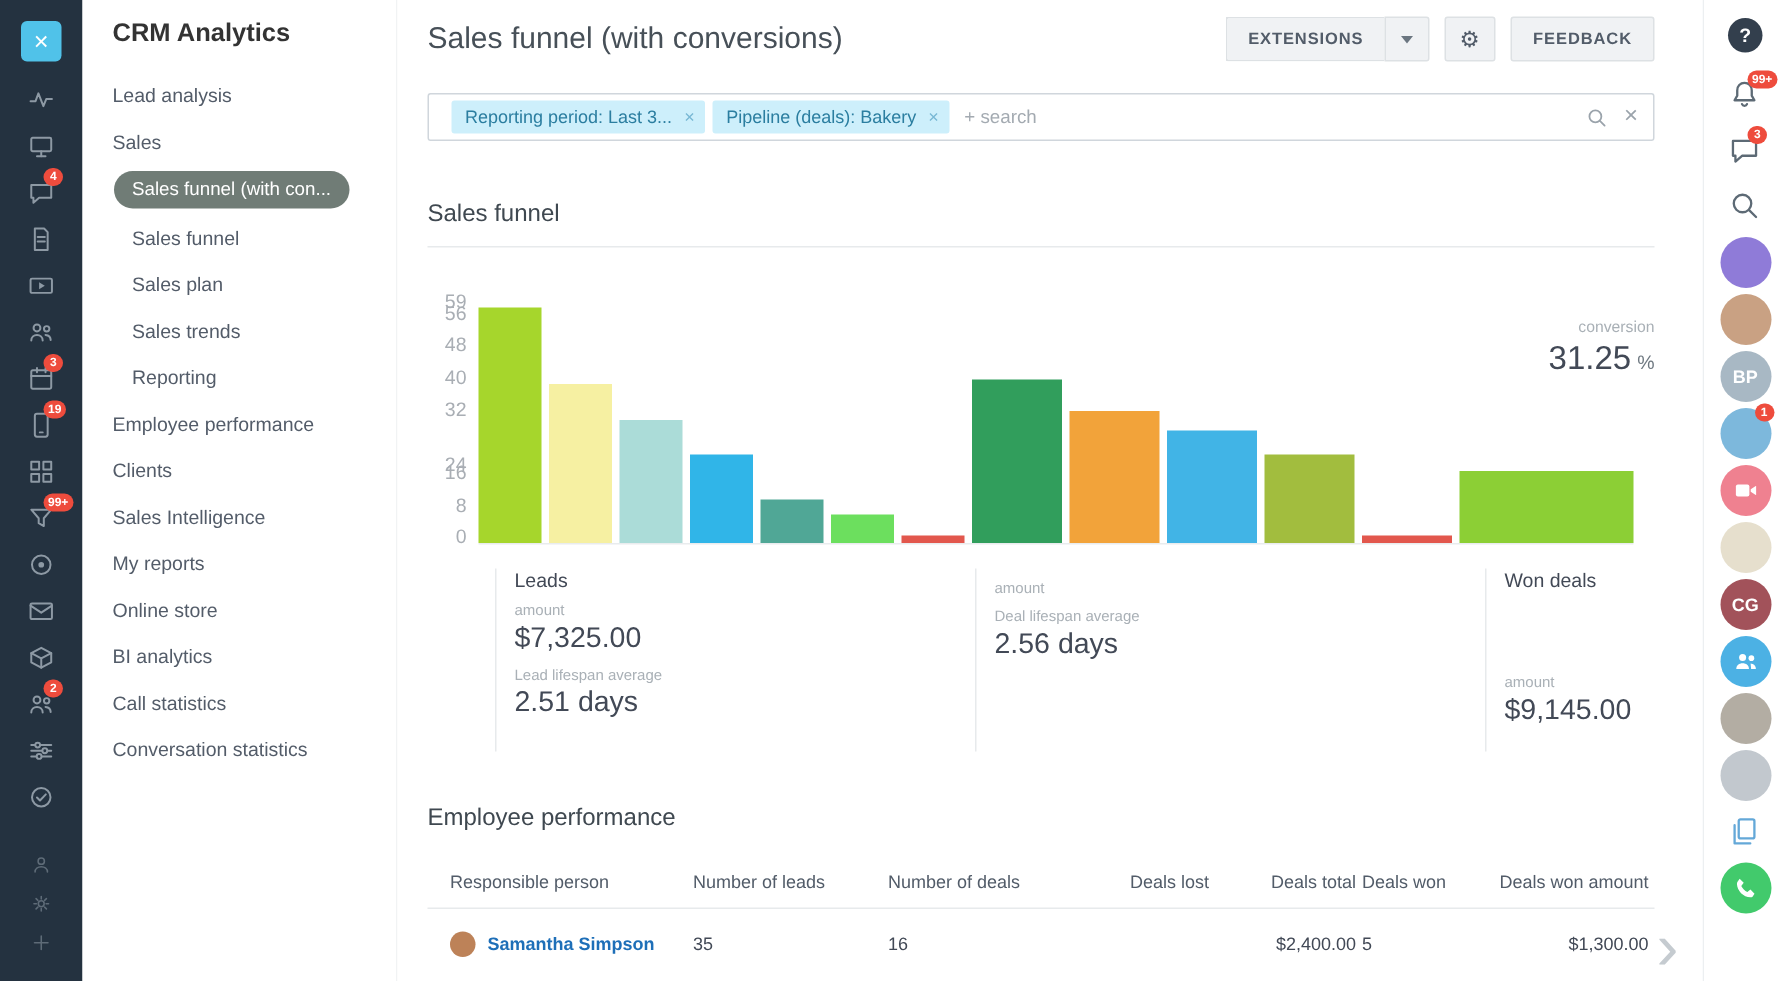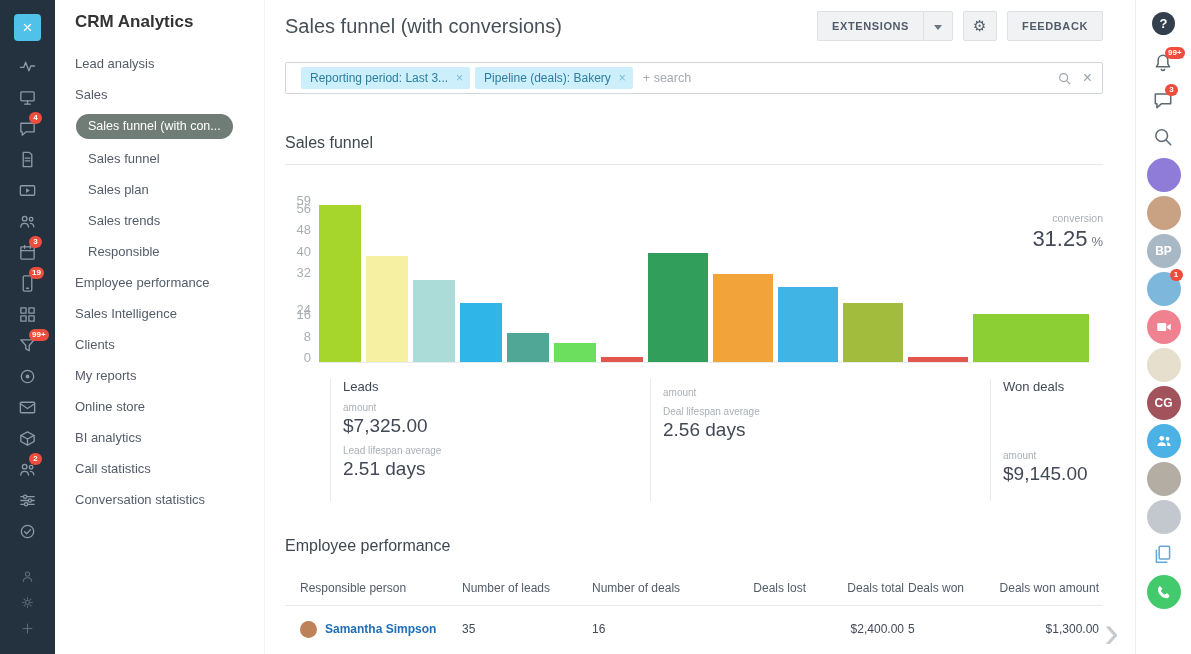--- a/index.html
+++ b/index.html
@@ -236,24 +236,24 @@
 
   <nav class="sidebar">
     <div class="sidebar-title">CRM Analytics</div>
     <div class="menu">
         <div class="menu-item depth0"><span>Lead analysis</span></div>
         <div class="menu-item depth0"><span>Sales</span></div>
         <div class="menu-item depth1 selected"><span class="pill">Sales funnel (with con...</span></div>
         <div class="menu-item depth1"><span>Sales funnel</span></div>
         <div class="menu-item depth1"><span>Sales plan</span></div>
         <div class="menu-item depth1"><span>Sales trends</span></div>
-        <div class="menu-item depth1"><span>Responsible</span></div>
+        <div class="menu-item depth1"><span>Reporting</span></div>
         <div class="menu-item depth0"><span>Employee performance</span></div>
+        <div class="menu-item depth0"><span>Clients</span></div>
         <div class="menu-item depth0"><span>Sales Intelligence</span></div>
-        <div class="menu-item depth0"><span>Clients</span></div>
         <div class="menu-item depth0"><span>My reports</span></div>
         <div class="menu-item depth0"><span>Online store</span></div>
         <div class="menu-item depth0"><span>BI analytics</span></div>
         <div class="menu-item depth0"><span>Call statistics</span></div>
         <div class="menu-item depth0"><span>Conversation statistics</span></div>
       </div>
   </nav>
 
   <main class="main">
 

